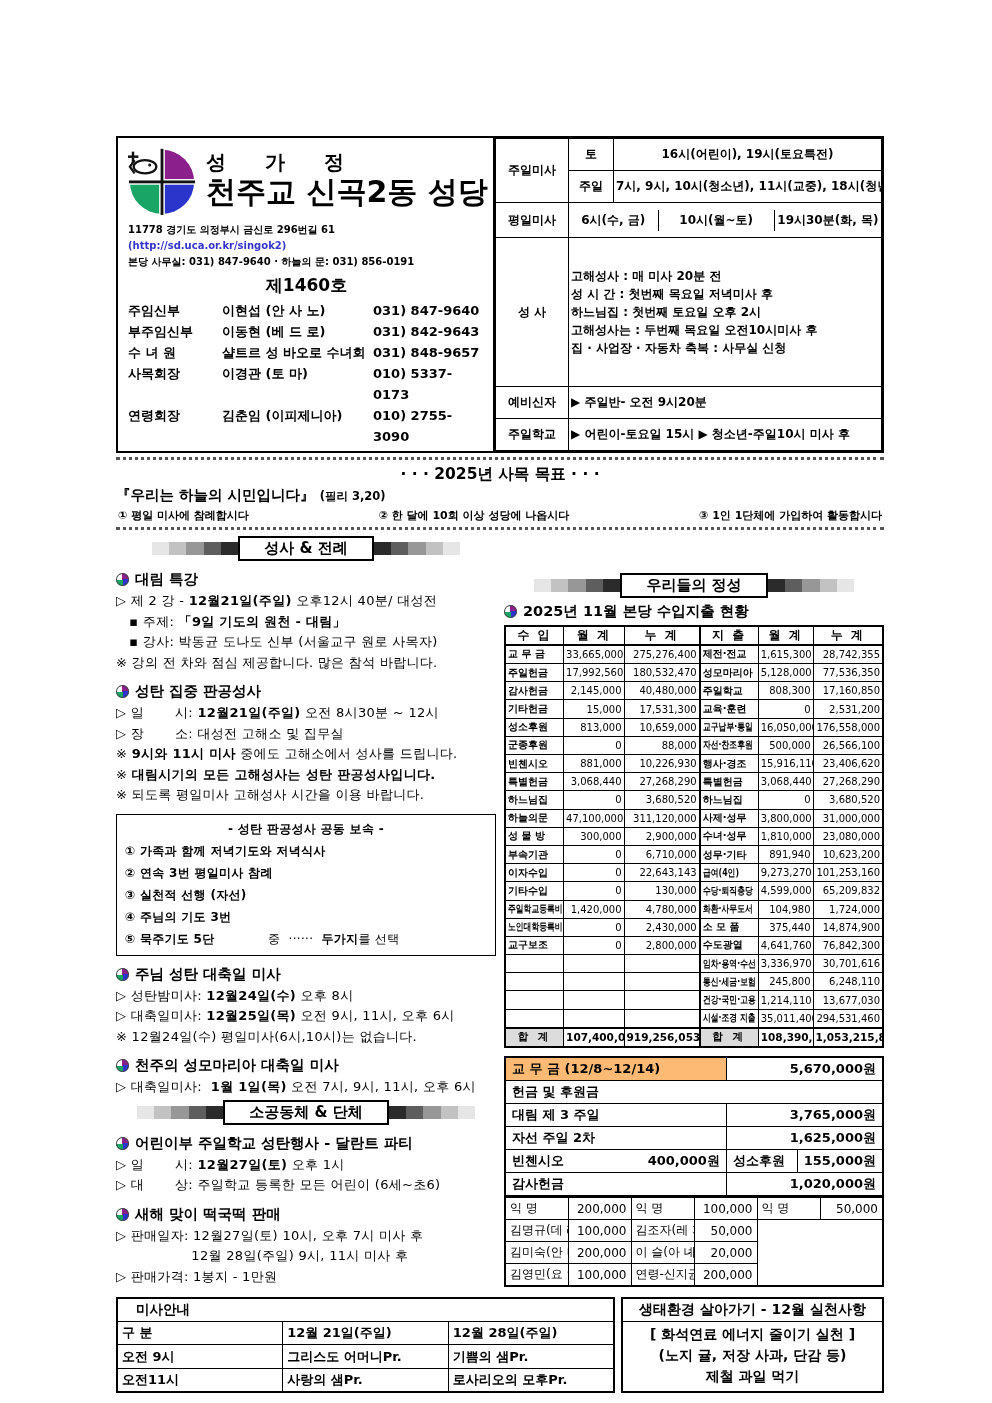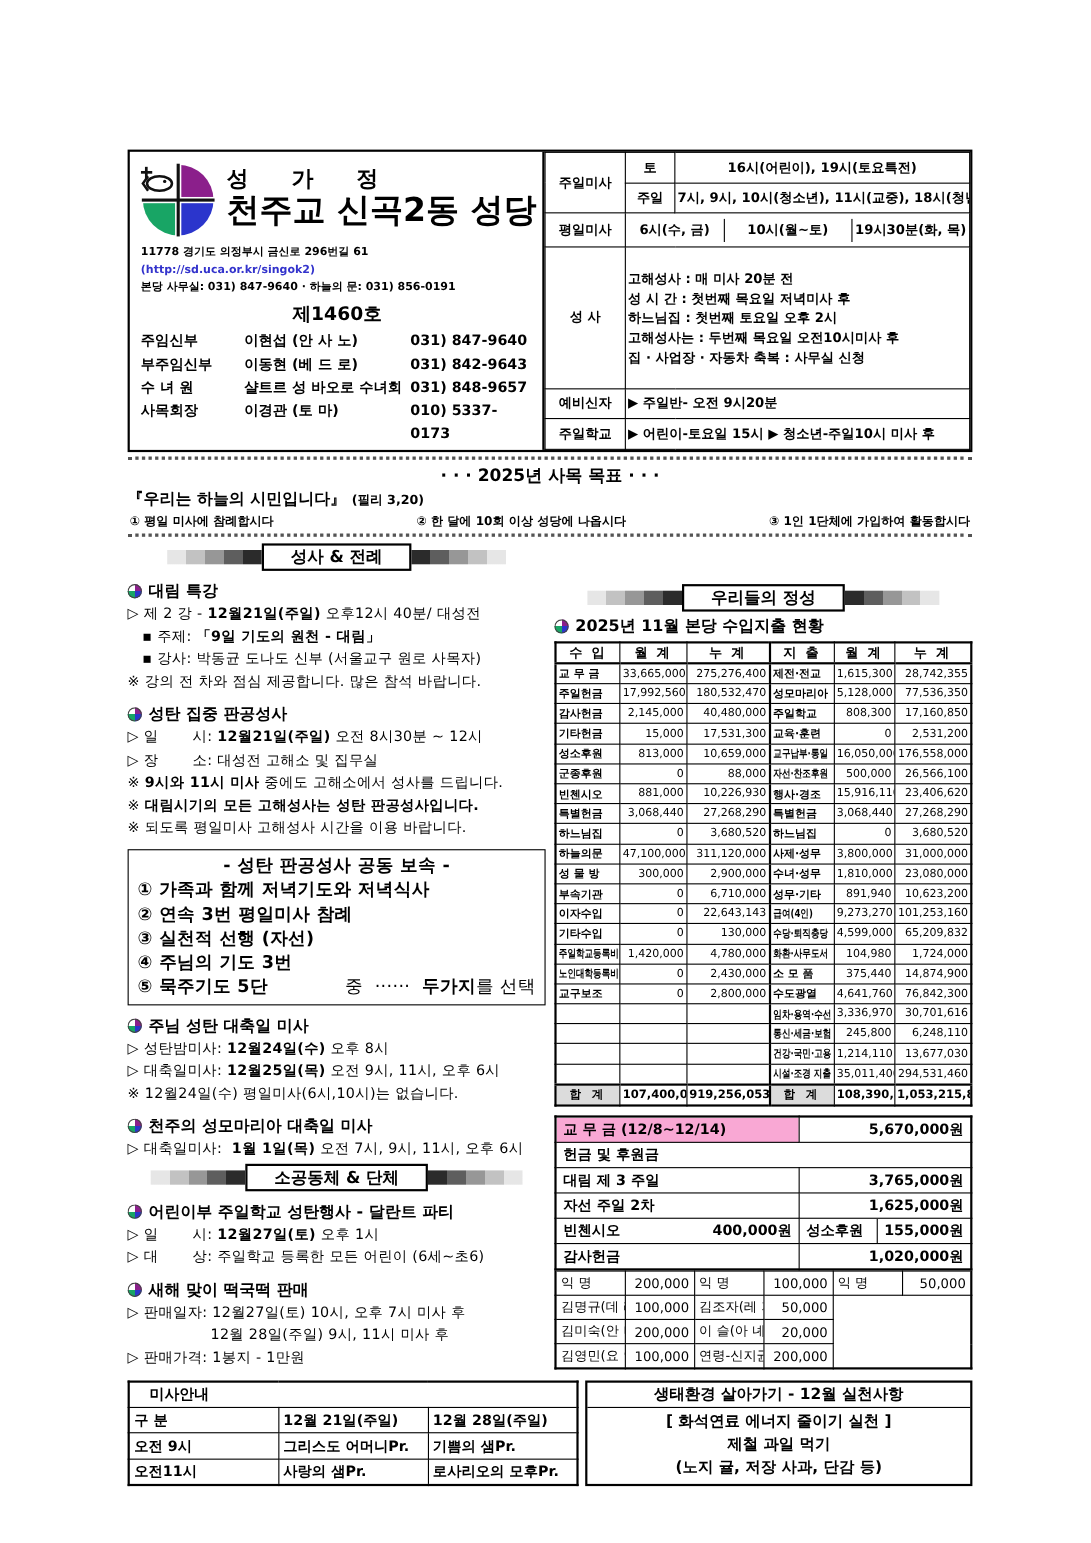--- a/index.html
+++ b/index.html
@@ -53,48 +53,48 @@
 
   
   .topic-title{display:flex;align-items:center;gap:6px;font-size:14.5px;font-weight:bold;margin:9px 0 2px;}
   .mini{width:13px;height:13px;border-radius:50%;flex:none;
         background:conic-gradient(#8b1f8b 0 90deg,#2b35cc 90deg 180deg,#18a565 180deg 270deg,#ffffff 270deg 360deg);
         box-shadow:0 0 0 1px #444 inset;}
   .line{font-size:13px;line-height:20.5px;white-space:pre-wrap;letter-spacing:0.3px;}
   .line .b{font-weight:bold;}
   .boxblk{border:1.5px solid #000;padding:3px 8px 5px;margin:8px 0 2px;}
   .boxblk .box-title{text-align:center;font-size:14px;line-height:22px;}
-  .boxblk .line{font-size:16px;line-height:22px;}
+  .boxblk .line{font-size:12px;line-height:22px;}
 
   
   .fin-title{display:flex;align-items:center;gap:6px;font-size:14.5px;font-weight:bold;margin:2px 0 4px;}
   table.fin{width:100%;border-collapse:collapse;table-layout:fixed;border:2px solid #000;}
   .fin td{border:1px solid #000;font-size:10px;height:17.2px;padding:0 2px;overflow:hidden;white-space:nowrap;}
   .fin .hd{font-size:12px;font-weight:bold;text-align:center;letter-spacing:2px;border-bottom:2px solid #000;}
   .fin .num{text-align:right;}
   .fin .lab{text-align:left;font-weight:bold;}
   .fin .sq{display:inline-block;transform:scaleX(0.78);transform-origin:left center;}
   .fin .dl{border-left:2px solid #000;}
   .fin .tot td{font-weight:bold;border-top:2px solid #000;font-size:10.5px;}
   .fin .tot .lab{background:#dcdcdc;text-align:center;letter-spacing:3px;}
 
   
   table.mt{width:100%;border-collapse:collapse;table-layout:fixed;border:2px solid #000;margin-top:8px;}
   .mt td{border:1px solid #000;font-size:13px;font-weight:bold;padding:2px 6px;white-space:nowrap;overflow:hidden;}
-  .mt .gray{background:#f9a8d4;}
+  .mt .gray{background:#fdba74;}
   .mt .val{text-align:right;}
   .mt .sub{border-bottom:1.5px solid #000;}
   table.donor{width:100%;border-collapse:collapse;table-layout:fixed;border:2px solid #000;border-top:none;}
   .donor td{border:1px solid #000;font-size:12px;padding:2px 4px;white-space:nowrap;overflow:hidden;}
   .donor .nm{text-align:left;}
   .donor .amt{text-align:right;}
 
   
   .bottom{display:flex;gap:6px;margin-top:10px;}
-  table.ms{width:410px;border-collapse:collapse;table-layout:fixed;border:2px solid #000;flex:none;}
+  table.ms{width:499px;border-collapse:collapse;table-layout:fixed;border:2px solid #000;flex:none;}
   .ms td{border:1.5px solid #000;font-size:13px;font-weight:bold;text-align:left;padding:2px 4px;white-space:nowrap;overflow:hidden;}
   .ms .ttl{text-align:left;padding-left:18px;font-size:13.5px;}
   .eco{flex:1;border:2px solid #000;}
   .eco-title{font-size:14px;font-weight:bold;text-align:center;border-bottom:1.5px solid #000;padding:2px 0;}
   .eco-line{font-size:14px;font-weight:bold;text-align:center;line-height:21px;}
   .eco-body{padding:2px 0 4px;}
 </style>
 </head>
 <body>
 
@@ -144,20 +144,25 @@
             <div class="staff-row">
               <span class="staff-role">수 녀 원</span>
               <span class="staff-name">샬트르 성 바오로 수녀회</span>
               <span class="staff-phone">031) 848-9657</span>
             </div>
             <div class="staff-row">
               <span class="staff-role">사목회장</span>
               <span class="staff-name">이경관 (토      마)</span>
               <span class="staff-phone">010) 5337-0173</span>
             </div>
+            <div class="staff-row">
+              <span class="staff-role">연령회장</span>
+              <span class="staff-name">김춘임 (이피제니아)</span>
+              <span class="staff-phone">010) 2755-3090</span>
+            </div>
           </div>
       </div>
 
       <div class="hdr-right">
         <table class="mass">
           <tbody>
               <tr>
             <td class="lab" rowspan="2">주일미사</td>
             <td style="width:40px">토</td>
             <td>16시(어린이),  19시(토요특전)</td>
@@ -580,20 +585,20 @@
           <td>사랑의 샘Pr.</td>
           <td>로사리오의 모후Pr.</td>
         </tr>
       </tbody>
         </table>
 
       <div class="eco">
         <div class="eco-title">생태환경 살아가기 - 12월 실천사항</div>
         <div class="eco-body">
           <div class="eco-line">[ 화석연료 에너지 줄이기 실천 ]</div>
+          <div class="eco-line">(노지 귤, 저장 사과, 단감 등)</div>
           <div class="eco-line">제철 과일 먹기</div>
-          <div class="eco-line">(노지 귤, 저장 사과, 단감 등)</div>
         </div>
       </div>
     </div>
 
   </div>
 </div>
 
 </body></html>

